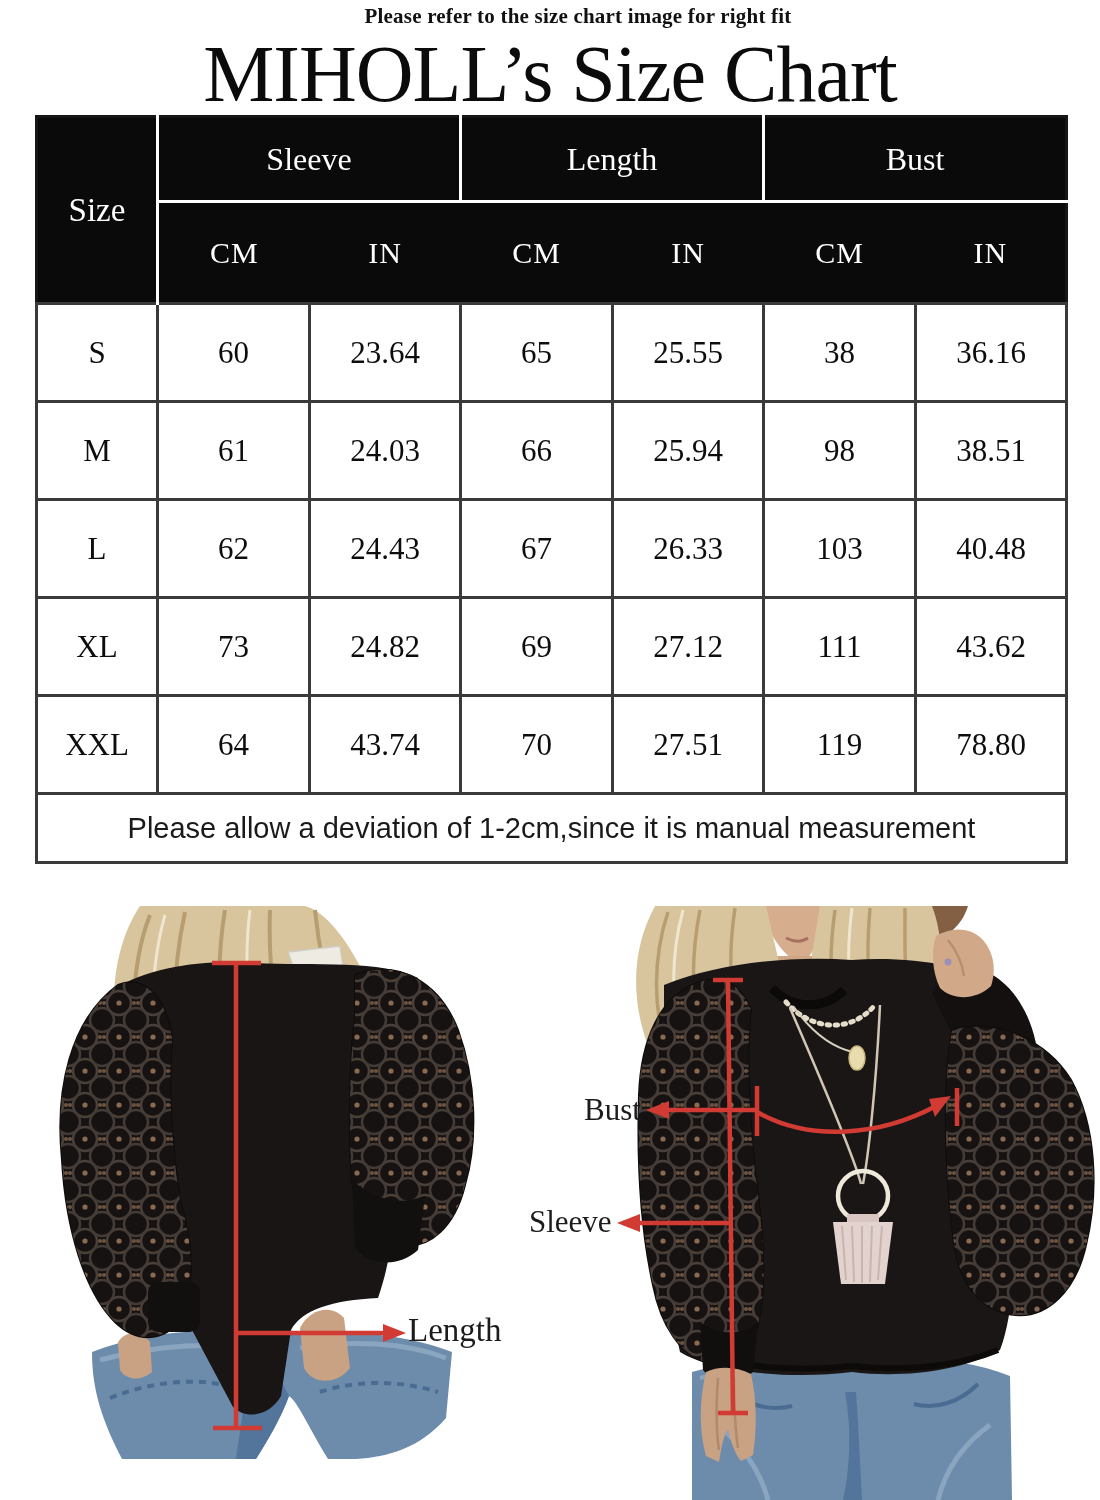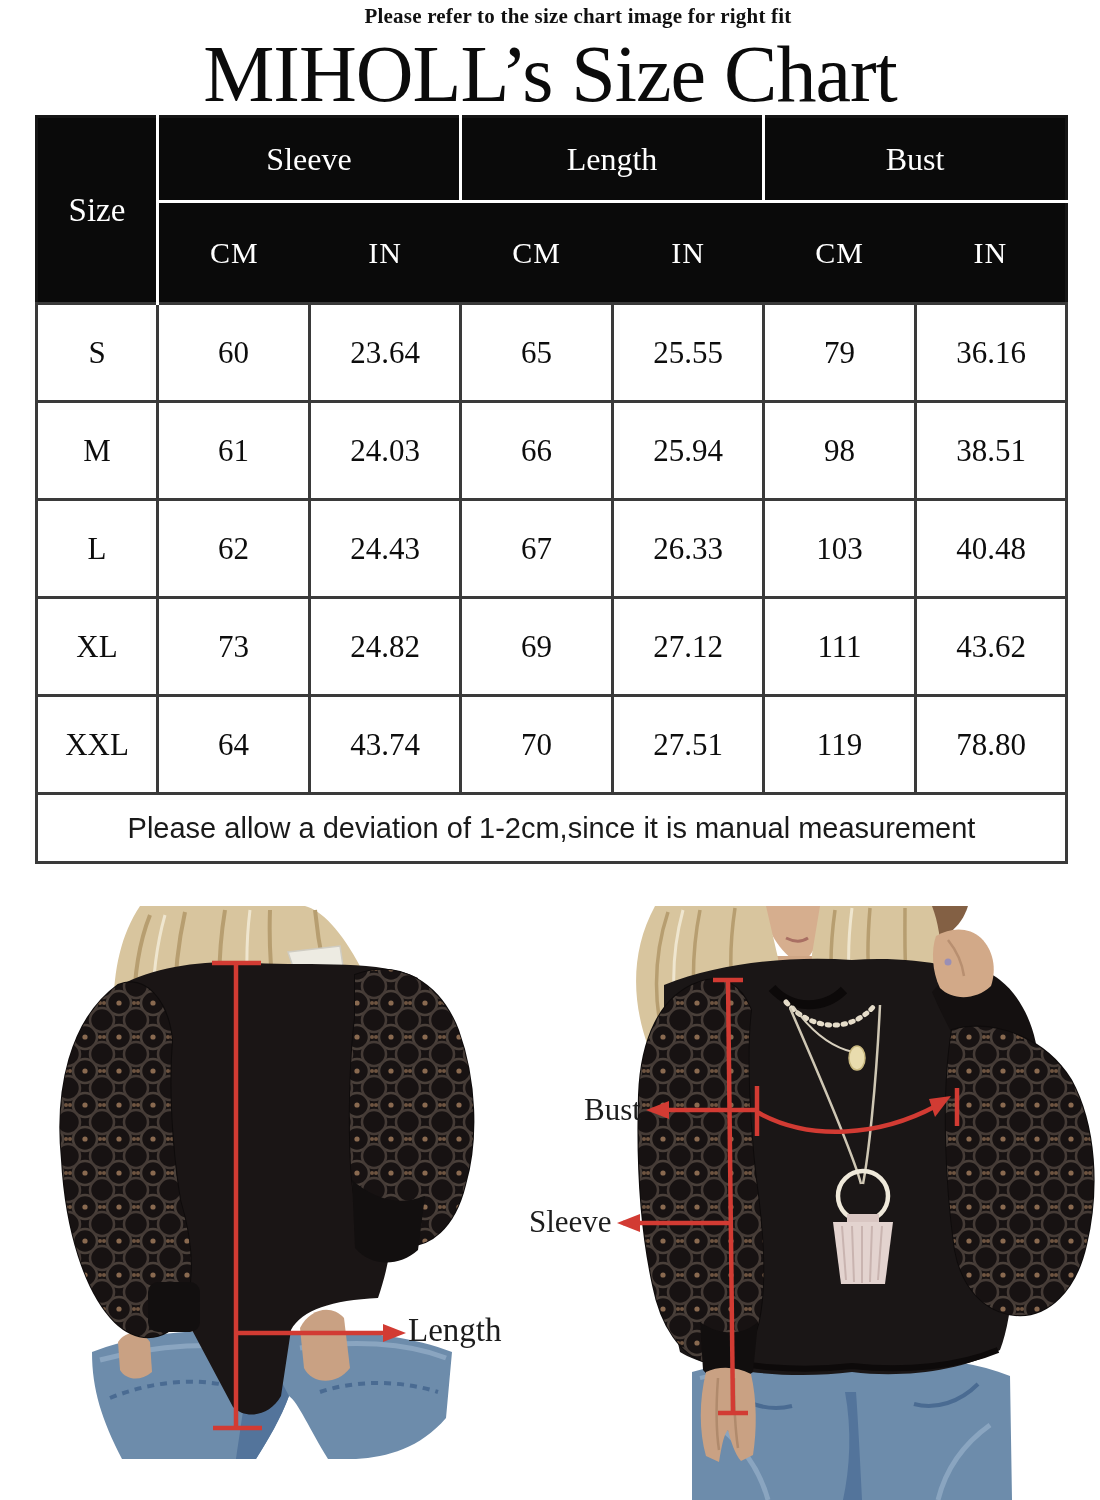--- a/index.html
+++ b/index.html
@@ -80,21 +80,21 @@
       <th class="unit">IN</th>
     </tr>
   </thead>
   <tbody>
     <tr>
       <td>S</td>
       <td>60</td>
       <td>23.64</td>
       <td>65</td>
       <td>25.55</td>
-      <td>79</td>
+      <td>38</td>
       <td>36.16</td>
     </tr>
     <tr>
       <td>M</td>
       <td>61</td>
       <td>24.03</td>
       <td>66</td>
       <td>25.94</td>
       <td>98</td>
       <td>38.51</td>

